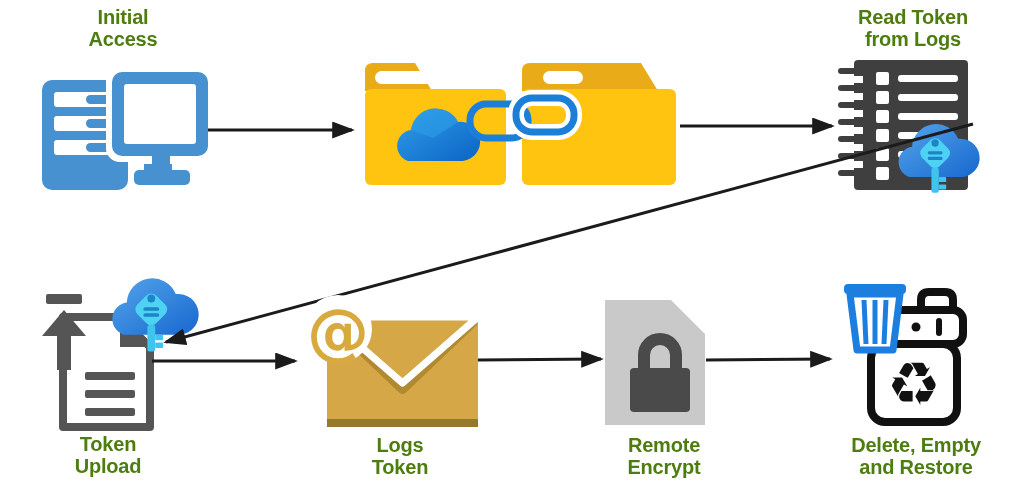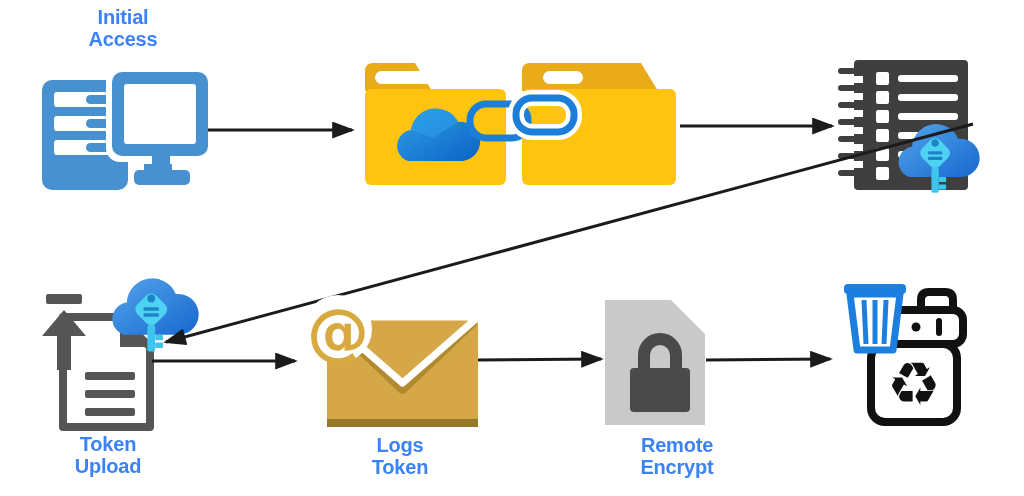--- a/index.html
+++ b/index.html
@@ -3,21 +3,21 @@
 <meta charset="utf-8">
 <style>
   html,body{margin:0;padding:0;background:#ffffff;}
   #canvas{
     position:relative;width:1024px;height:496px;background:#ffffff;overflow:hidden;
     font-family:"Liberation Sans",sans-serif;
   }
   .caption{
     position:absolute;
     font:700 20px/22px "Liberation Sans",sans-serif;
-    color:#3b82f6;
+    color:#4d7c0f;
     text-align:center;
     white-space:pre-line;
     letter-spacing:-0.2px;
   }
   .node{position:absolute;z-index:2;}
   .node svg{overflow:visible;display:block;}
   #connectors{position:absolute;left:0;top:0;z-index:3;pointer-events:none;}
   .node.front{z-index:4;}
   #icon-defs{position:absolute;width:0;height:0;}
 </style>
@@ -44,26 +44,30 @@
         <rect x="28" y="40" width="16" height="3.6" rx="1.6" fill="#1D84C8"></rect>
         <rect x="32" y="52" width="8" height="27" rx="2" fill="#3FC4EE"></rect>
         <rect x="40" y="62" width="8" height="5.5" rx="1" fill="#3FC4EE"></rect>
         <rect x="40" y="70" width="8" height="5.5" rx="1" fill="#3FC4EE"></rect>
       </g>
     </defs>
   </svg>
 
   <div class="caption" style="left:43px;top:6px;width:160px">Initial
 Access</div>
+  <div class="caption" style="left:818px;top:6px;width:190px">Read Token
+from Logs</div>
   <div class="caption" style="left:28px;top:433px;width:160px">Token
 Upload</div>
   <div class="caption" style="left:320px;top:434px;width:160px">Logs
 Token</div>
-  <div class="caption" style="left:592px;top:434px;width:170px">Remote
+  <div class="caption" style="left:579px;top:434px;width:170px">Remote
 Encrypt</div>
+  <div class="caption" style="left:811px;top:434px;width:210px">Delete, Empty
+and Restore</div>
 
   <div class="node" style="left:40px;top:70px">
     <svg width="170" height="122" viewBox="0 0 170 122">
       <rect x="2" y="10" width="86" height="110" rx="10" fill="#4791D1"></rect>
       <rect x="14" y="22" width="64" height="15" rx="3" fill="#fff"></rect>
       <rect x="46" y="25" width="28" height="9" rx="4.5" fill="#4791D1"></rect>
       <rect x="14" y="46" width="64" height="15" rx="3" fill="#fff"></rect>
       <rect x="46" y="49" width="28" height="9" rx="4.5" fill="#4791D1"></rect>
       <rect x="14" y="70" width="64" height="15" rx="3" fill="#fff"></rect>
       <rect x="46" y="73" width="28" height="9" rx="4.5" fill="#4791D1"></rect>

